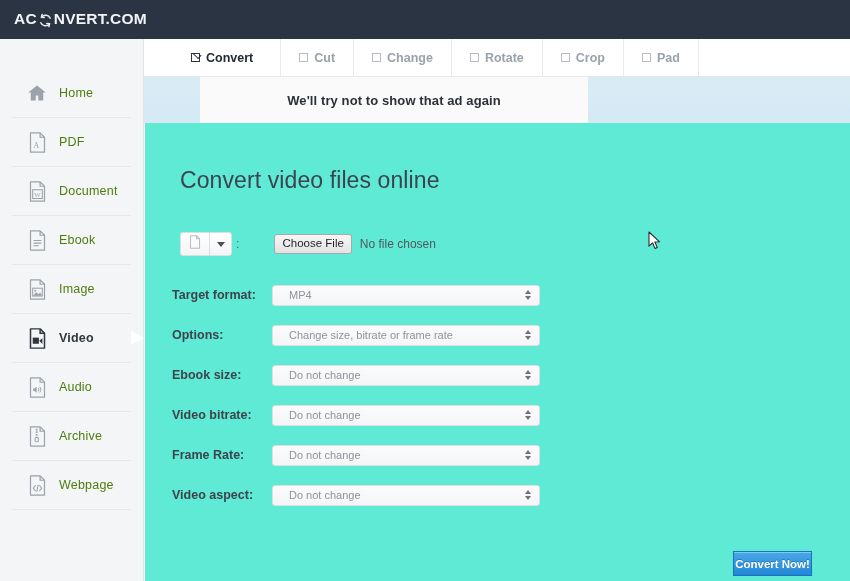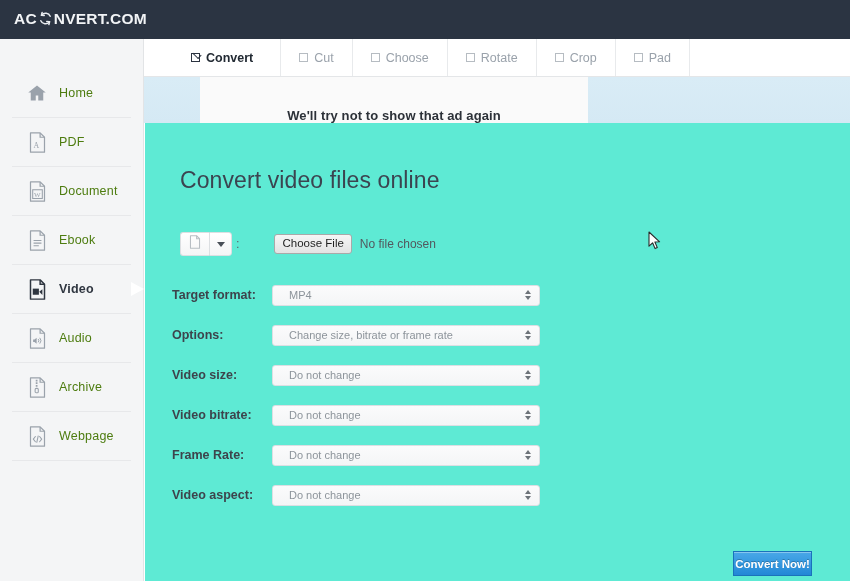--- a/index.html
+++ b/index.html
@@ -32,20 +32,21 @@
   }
   .logo {
     position: absolute;
     left: 14px;
     top: 10px;
     color: #f2f4f6;
     font-size: 15.5px;
     font-weight: bold;
     letter-spacing: 0.2px;
     display: flex;
+    align-items: center;
     white-space: nowrap;
     user-select: none;
   }
   .logo-ac { }
   .logo-icon {
     display: inline-block;
     width: 15px;
     height: 15px;
     margin: 0 1px 0 1px;
     position: relative;
@@ -127,20 +128,21 @@
     display: flex;
     align-items: center;
     justify-content: center;
     padding: 0 18px;
     font-size: 12.5px;
     color: #9aa2ab;
     border-right: 1px solid #e8eaec;
     cursor: pointer;
     white-space: nowrap;
     box-sizing: border-box;
+    font-weight: bold;
   }
   .tab:first-child { margin-left: 20px; }
   .tab .box {
     display: inline-block;
     width: 9px;
     height: 9px;
     border: 1px solid #b6bcc2;
     margin-right: 6px;
     position: relative;
     top: 0px;
@@ -177,21 +179,21 @@
     background: linear-gradient(180deg, #d9ecf6 0%, #d5e9f4 100%);
   }
   .adbox {
     position: absolute;
     left: 56px;
     top: 0;
     width: 388px;
     height: 46px;
     background: #fafafa;
     display: flex;
-    align-items: flex-end;
+    align-items: center;
     justify-content: center;
   }
   .adtext {
     font-size: 13px;
     font-weight: bold;
     color: #2c3138;
     letter-spacing: 0.1px;
   }
 
   
@@ -438,20 +440,32 @@
       <span class="side-icon">
         <svg width="19" height="21" viewBox="0 0 20 24" fill="none" stroke="currentColor" stroke-width="1.4">
           <path d="M2 1 h11 l5 5 v17 H2 Z" stroke-linejoin="round"></path>
           <path d="M13 1 v5 h5"></path>
           <path d="M5.5 12 h9 M5.5 15 h9 M5.5 18 h6" stroke-width="1.2"></path>
         </svg>
       </span>
       <span class="side-label">Ebook</span>
     </div>
 
+    <div class="side-item">
+      <span class="side-icon">
+        <svg width="19" height="21" viewBox="0 0 20 24" fill="none" stroke="currentColor" stroke-width="1.4">
+          <path d="M2 1 h11 l5 5 v17 H2 Z" stroke-linejoin="round"></path>
+          <path d="M13 1 v5 h5"></path>
+          <rect x="4.5" y="10.5" width="11" height="9" stroke-width="1.2"></rect>
+          <circle cx="7.5" cy="13.5" r="1.1" fill="currentColor" stroke="none"></circle>
+          <path d="M4.8 19 L8.5 15 L11 17.3 L13 15.5 L15.3 19 Z" fill="currentColor" stroke="none"></path>
+        </svg>
+      </span>
+      <span class="side-label">Image</span>
+    </div>
 
     <div class="side-item active">
       <span class="side-icon">
         <svg width="19" height="21" viewBox="0 0 20 24" fill="none" stroke="currentColor" stroke-width="1.7">
           <path d="M2 1 h11 l5 5 v17 H2 Z" stroke-linejoin="round"></path>
           <path d="M13 1 v5 h5"></path>
           <rect x="4.6" y="11" width="7" height="7" fill="currentColor" stroke="none"></rect>
           <path d="M12 14.5 L15.6 11.6 v6.8 Z" fill="currentColor" stroke="none"></path>
         </svg>
       </span>
@@ -499,21 +513,21 @@
     <div class="tab active">
       <span class="box"></span>
       <span>Convert</span>
     </div>
     <div class="tab">
       <span class="box"></span>
       <span>Cut</span>
     </div>
     <div class="tab">
       <span class="box"></span>
-      <span>Choose</span>
+      <span>Change</span>
     </div>
     <div class="tab">
       <span class="box"></span>
       <span>Rotate</span>
     </div>
     <div class="tab">
       <span class="box"></span>
       <span>Crop</span>
     </div>
     <div class="tab">
@@ -571,21 +585,21 @@
         <div class="select">
           <span class="select-text">Change size, bitrate or frame rate</span>
           <span class="select-arrows">
             <span class="up"></span>
               <span class="dn"></span>
           </span>
         </div>
       </div>
 
       <div class="form-row">
-        <span class="form-label">Video size:</span>
+        <span class="form-label">Ebook size:</span>
         <div class="select">
           <span class="select-text">Do not change</span>
           <span class="select-arrows">
             <span class="up"></span>
               <span class="dn"></span>
           </span>
         </div>
       </div>
 
       <div class="form-row">

